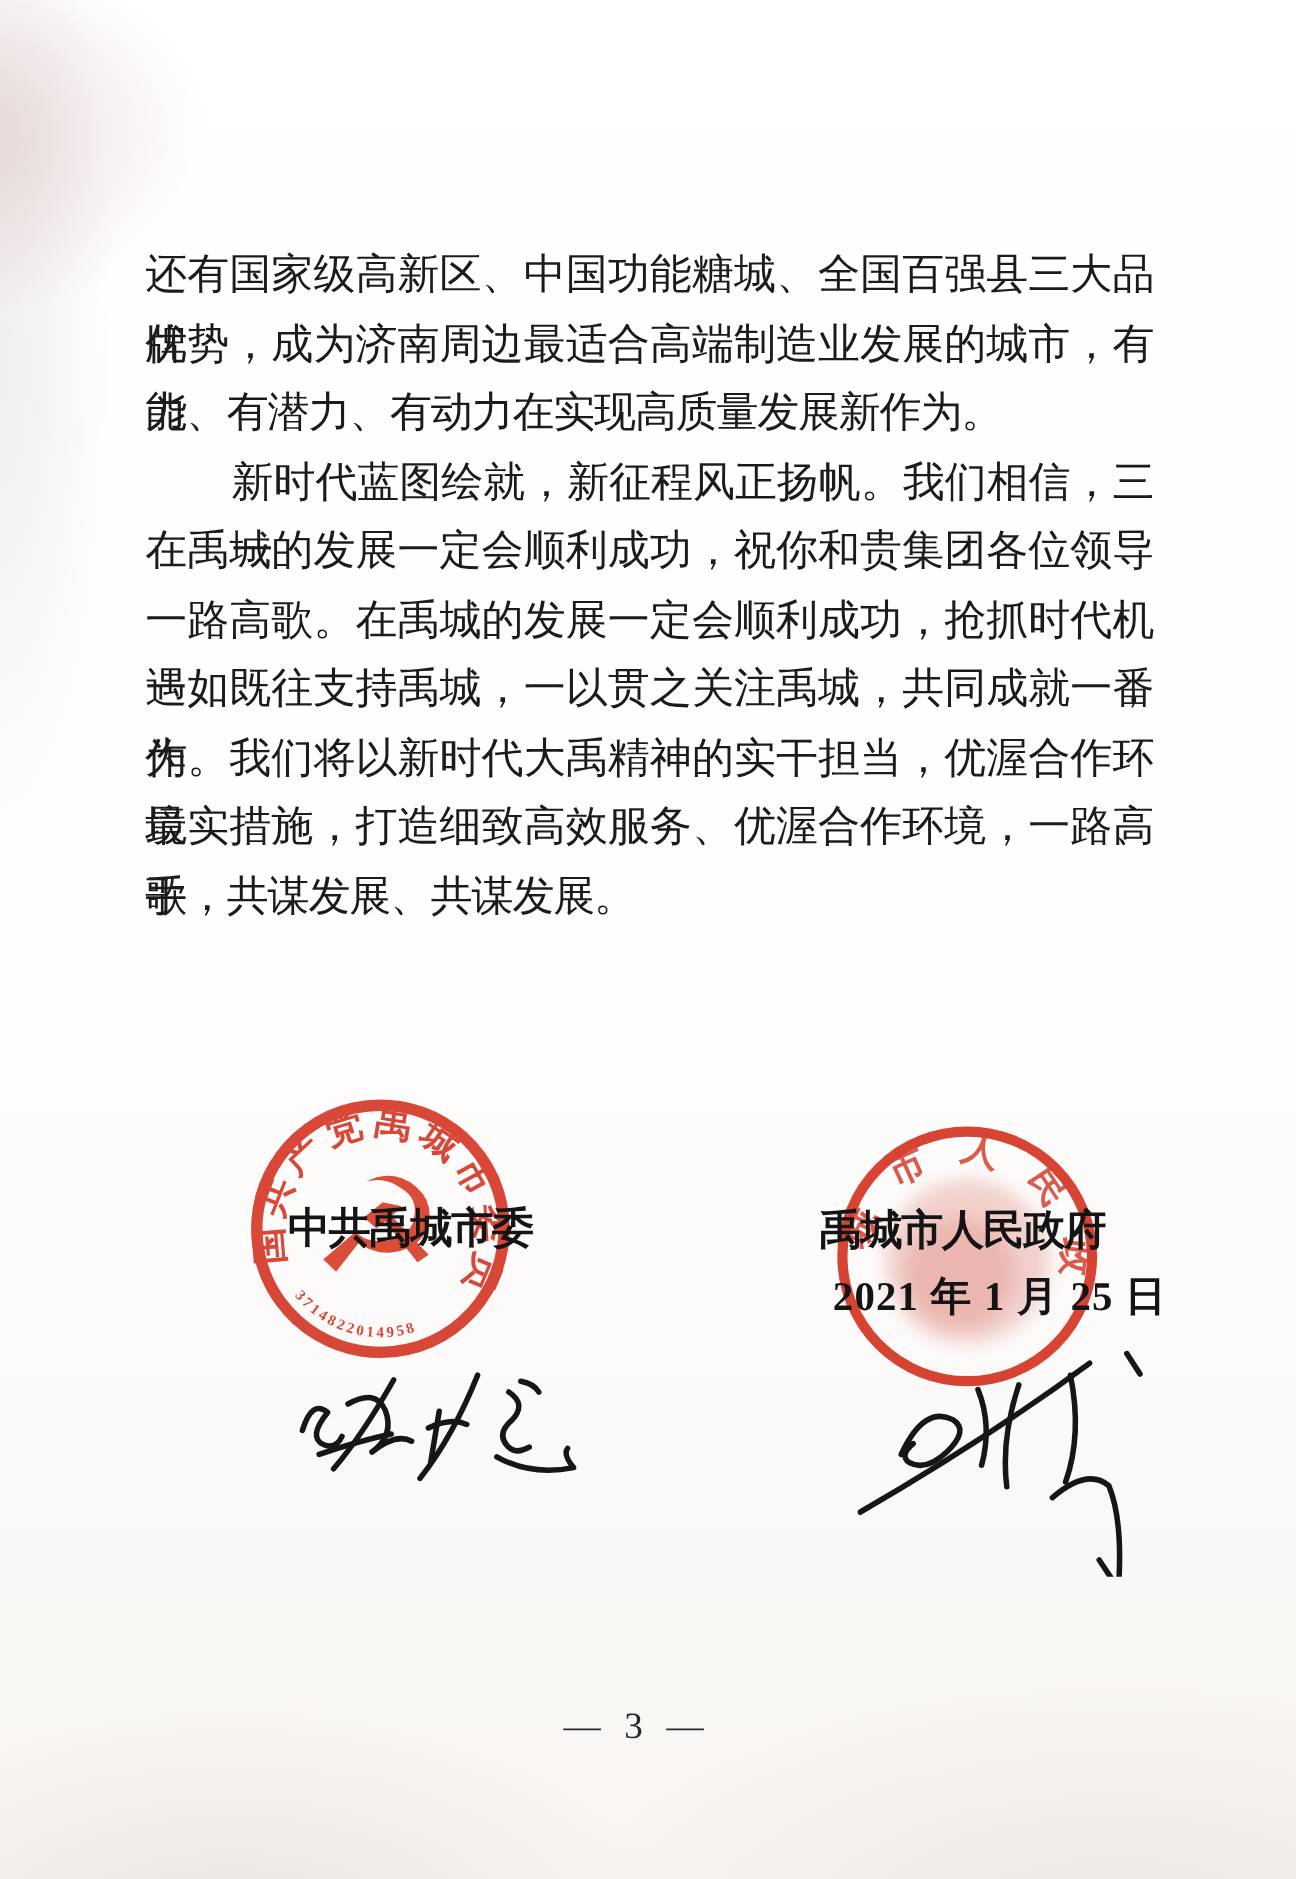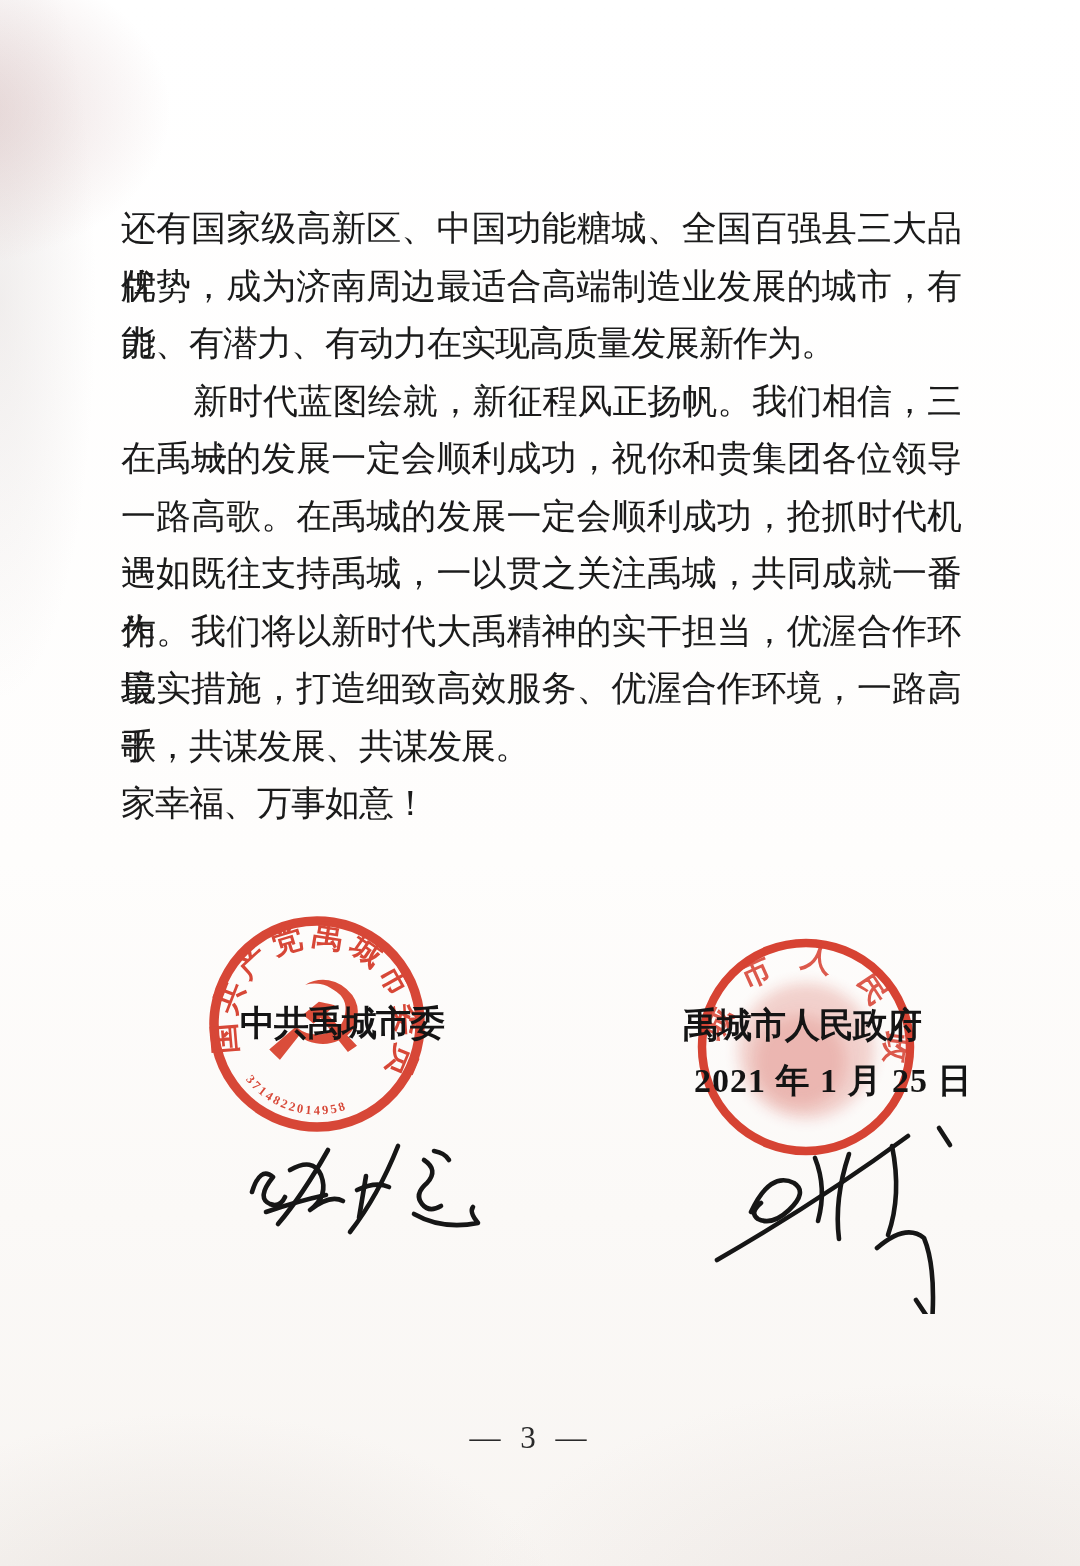--- a/index.html
+++ b/index.html
@@ -61,21 +61,20 @@
     <div class="line justify">还有国家级高新区、中国功能糖城、全国百强县三大品牌</div>
     <div class="line justify">优势，成为济南周边最适合高端制造业发展的城市，有能</div>
     <div class="line">力、有潜力、有动力在实现高质量发展新作为。</div>
     <div class="line justify indent">新时代蓝图绘就，新征程风正扬帆。我们相信，三一</div>
     <div class="line justify">在禹城的发展一定会顺利成功，祝你和贵集团各位领导</div>
     <div class="line justify">一路高歌。在禹城的发展一定会顺利成功，抢抓时代机遇，</div>
     <div class="line justify">一如既往支持禹城，一以贯之关注禹城，共同成就一番作</div>
     <div class="line justify">为。我们将以新时代大禹精神的实干担当，优渥合作环境、</div>
     <div class="line justify">最实措施，打造细致高效服务、优渥合作环境，一路高歌</div>
     <div class="line">手，共谋发展、共谋发展。</div>
-    <div class="line">家幸福、万事如意！</div>
   </div>
 
   <svg class="seal" style="left:196px; top:903px;" width="242" height="242" viewBox="-121 -121 242 242">
     <defs>
       <path id="arcTopL" d="M -77,32 A 82,82 0 1 1 77,32" fill="none"></path>
       <path id="arcBotL" d="M -66,62 A 91,91 0 0 0 66,62" fill="none"></path>
     </defs>
     <g transform="rotate(9)" opacity="0.93">
       <circle r="103" fill="none" stroke="#d53a29" stroke-width="9.5"></circle>
       <text font-size="31" font-weight="700" fill="#d53a29" letter-spacing="6" text-anchor="middle">

